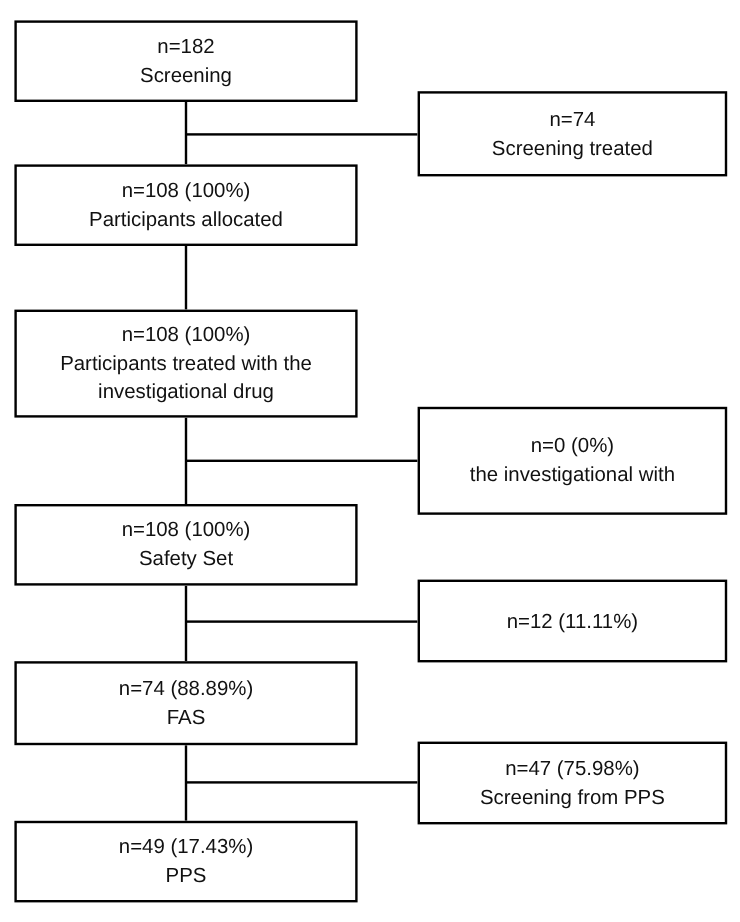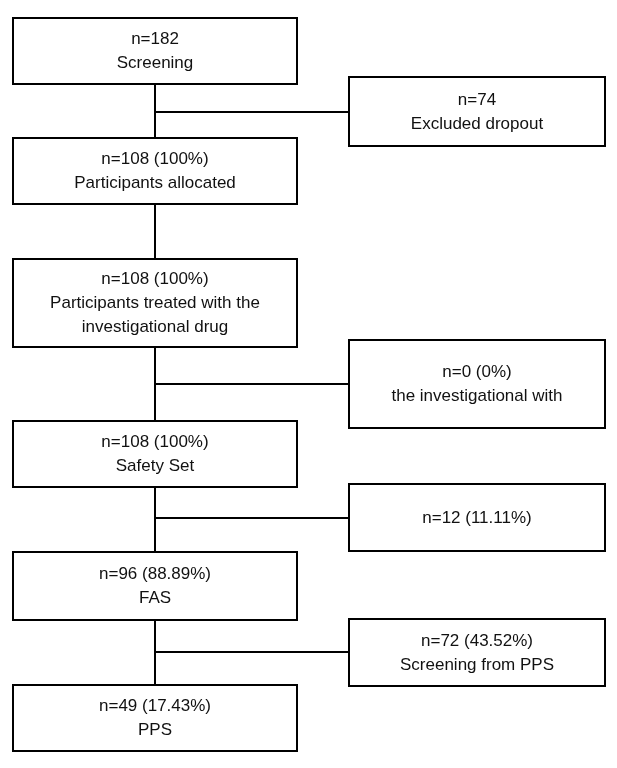--- a/index.html
+++ b/index.html
@@ -77,41 +77,41 @@
     <div class="line">Participants treated with the</div>
     <div class="line">investigational drug</div>
   </div>
 
   <div class="box col-left" style="top:420px;height:68px">
     <div class="line">n=108 (100%)</div>
     <div class="line">Safety Set</div>
   </div>
 
   <div class="box col-left" style="top:551px;height:70px">
-    <div class="line">n=96 (88.89%)</div>
+    <div class="line">n=74 (88.89%)</div>
     <div class="line">FAS</div>
   </div>
 
   <div class="box col-left" style="top:684px;height:68px">
     <div class="line">n=49 (17.43%)</div>
     <div class="line">PPS</div>
   </div>
 
   <div class="box col-right" style="top:76px;height:71px">
     <div class="line">n=74</div>
-    <div class="line">Excluded dropout</div>
+    <div class="line">Screening treated</div>
   </div>
 
   <div class="box col-right" style="top:339px;height:90px">
     <div class="line">n=0 (0%)</div>
     <div class="line">the investigational with</div>
   </div>
 
   <div class="box col-right" style="top:483px;height:69px">
     <div class="line">n=12 (11.11%)</div>
   </div>
 
   <div class="box col-right" style="top:618px;height:69px">
-    <div class="line">n=72 (43.52%)</div>
+    <div class="line">n=47 (75.98%)</div>
     <div class="line">Screening from PPS</div>
   </div>
 
 </div>
 
 </body></html>

